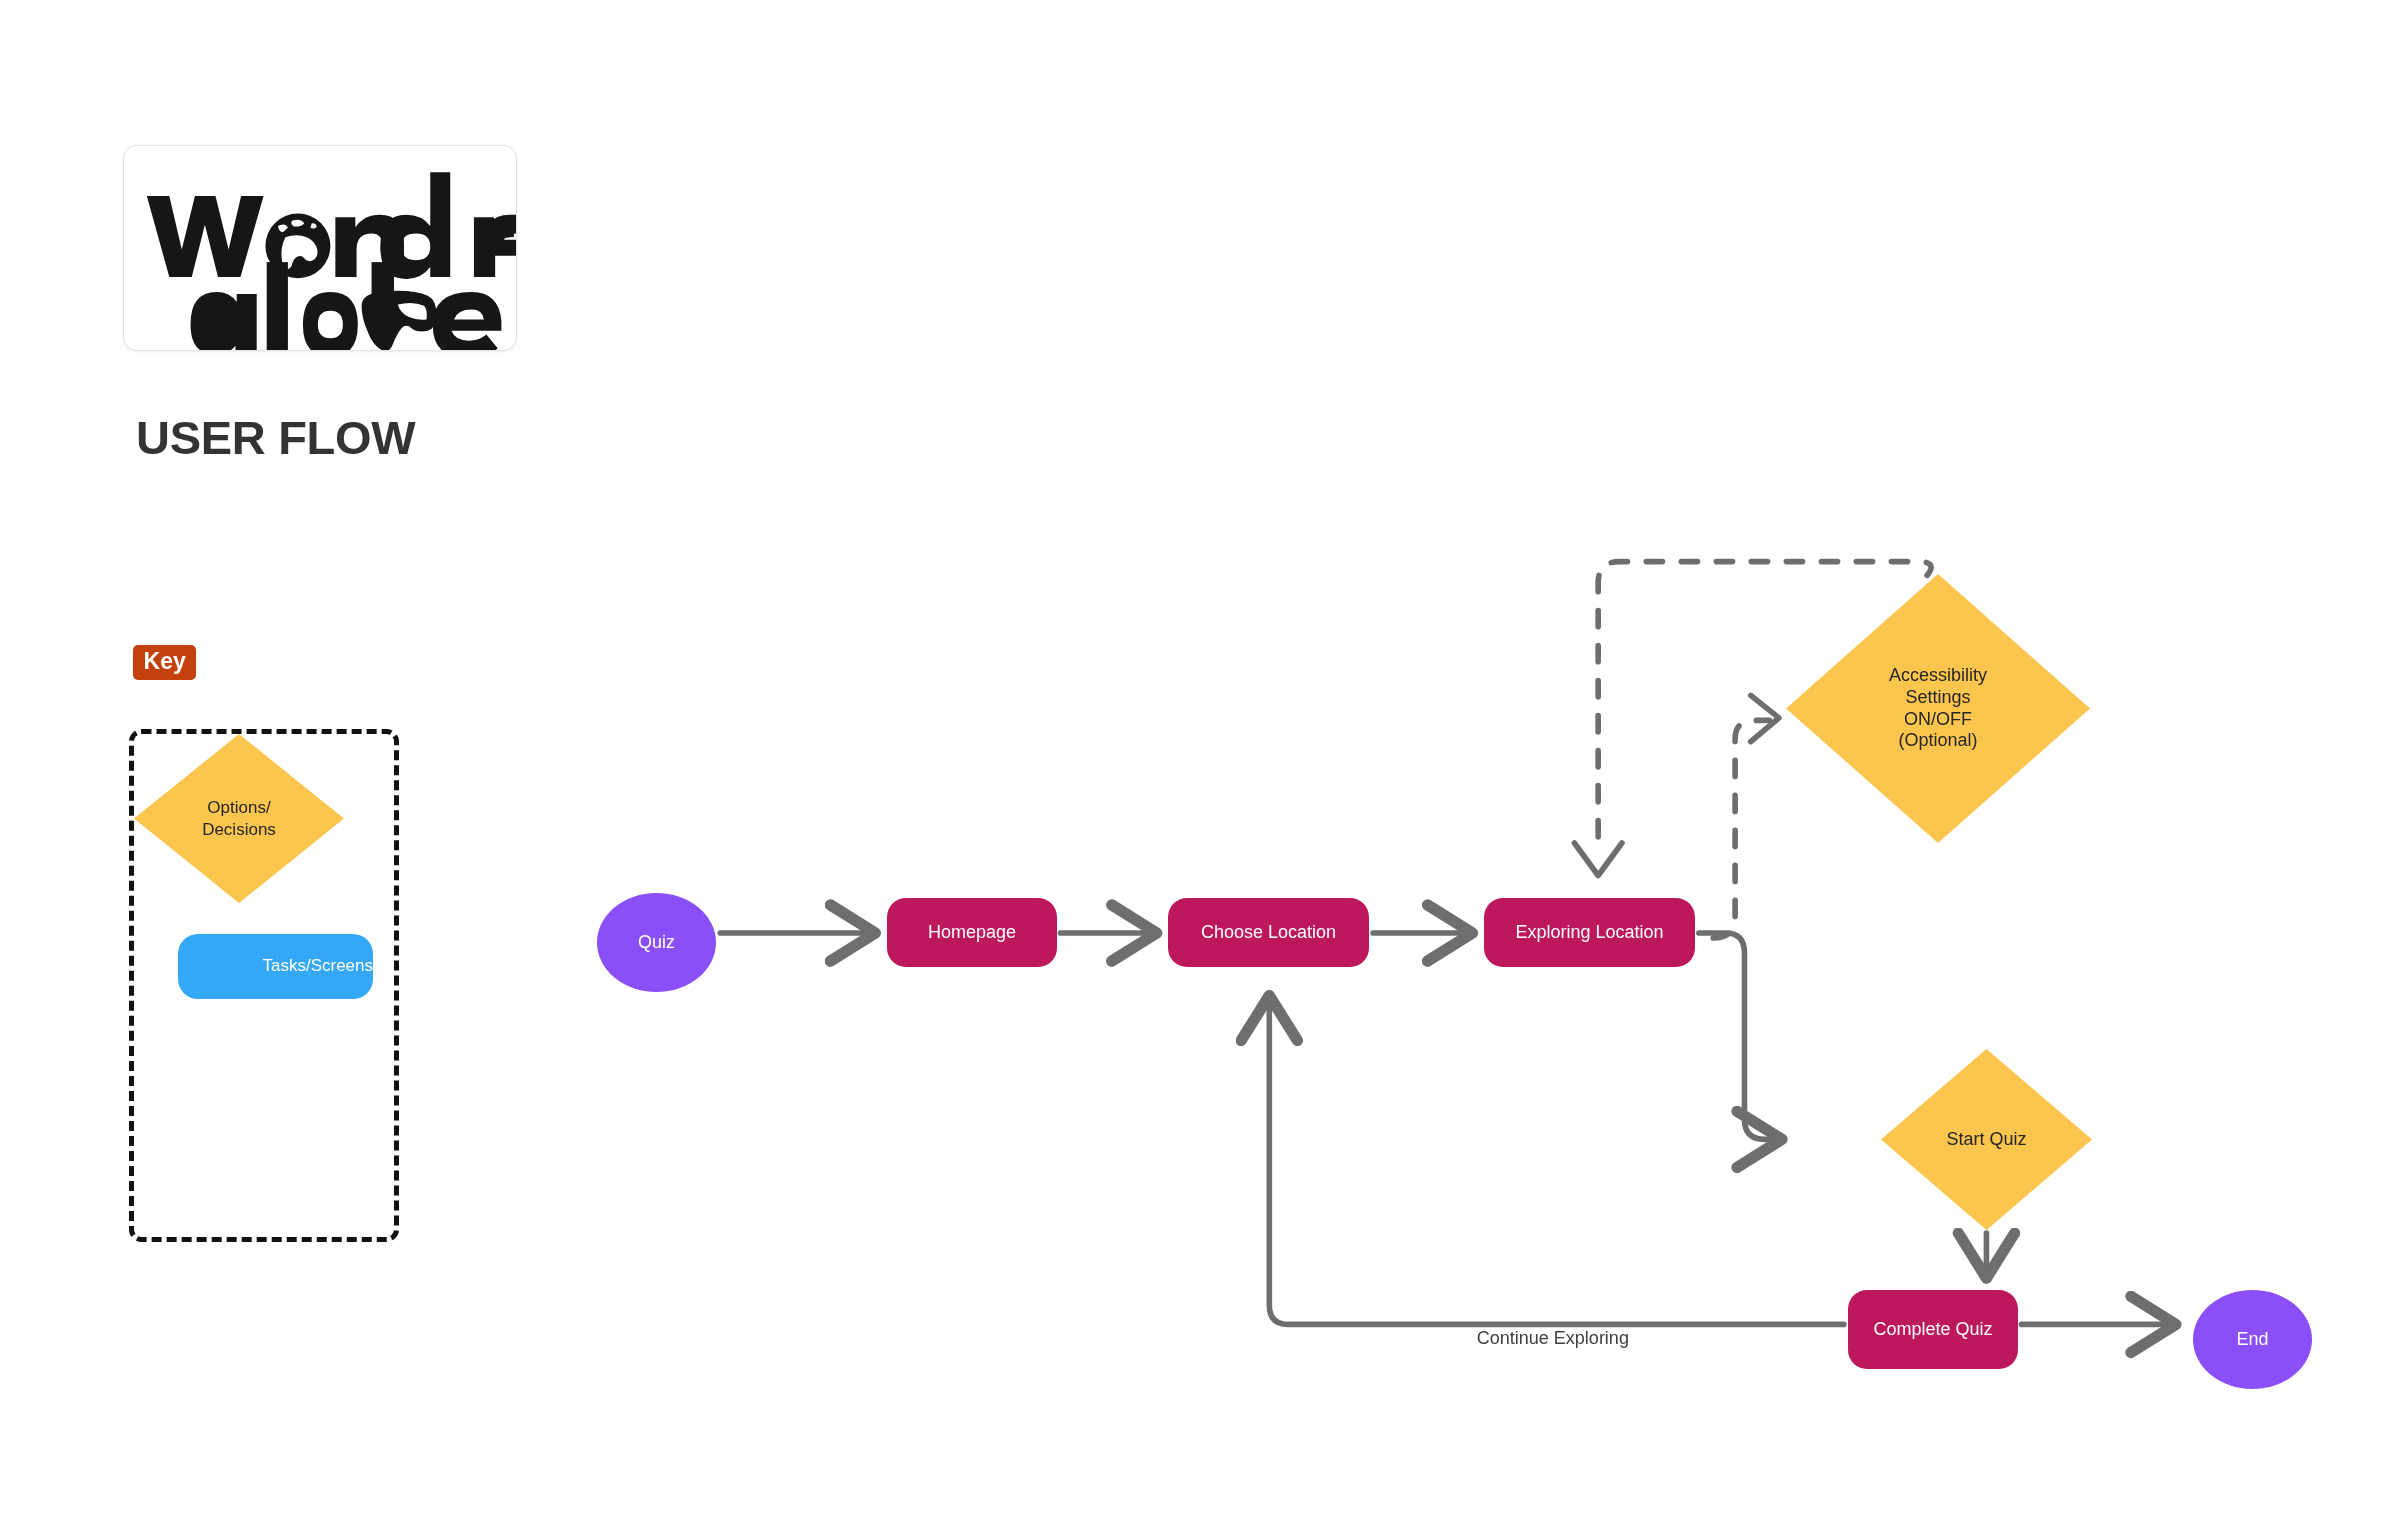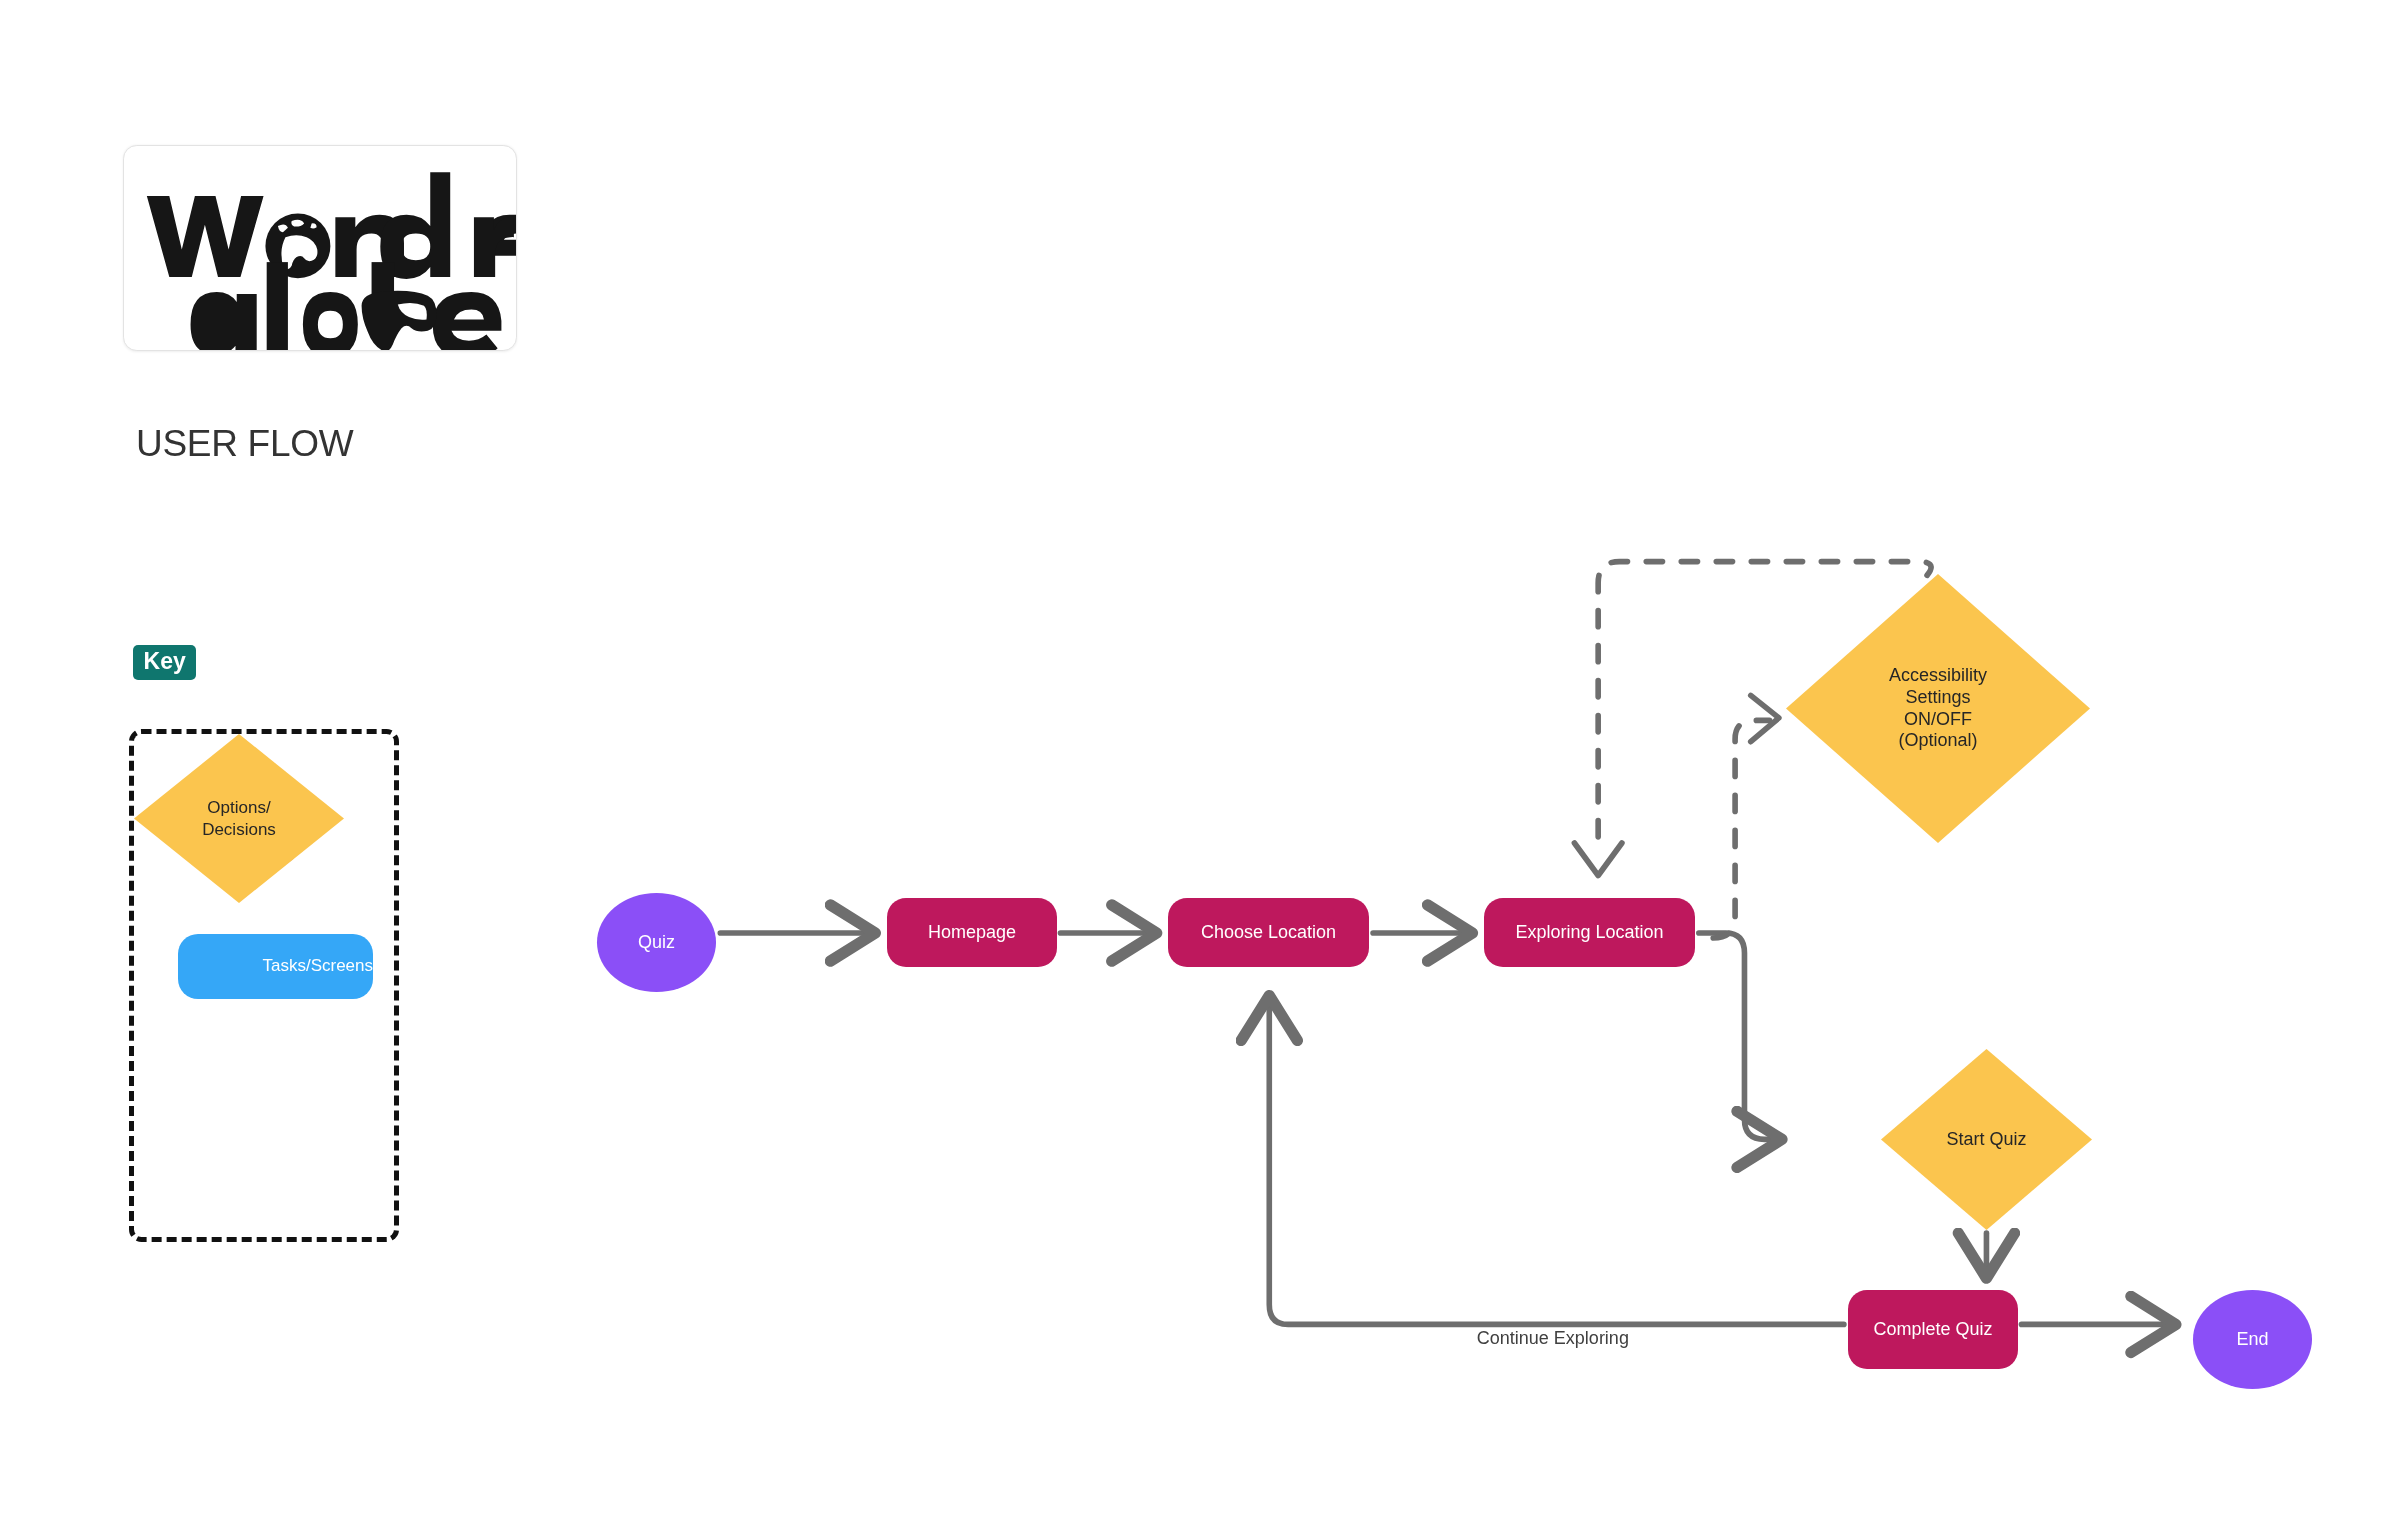--- a/index.html
+++ b/index.html
@@ -28,33 +28,32 @@
     border-radius: 13.8px;
     box-shadow: 0 0.6px 2.5px rgba(0,0,0,0.07);
     overflow: hidden;
   }
   #logo-svg { position: absolute; left: 0; top: 0; width: 394px; height: 206px; }
 
   
   #page-title {
     position: absolute;
     left: 136px; top: 410px;
-    font-size: 37px;
-    font-weight: normal;
+    font-size: 47px;
+    font-weight: bold;
     letter-spacing: -0.3px;
     color: #333333;
     white-space: nowrap;
-    margin-top: 13px;
   }
 
   
   #key-badge {
     position: absolute;
     left: 133px; top: 645px;
-    background: #0f766e;
+    background: #c2410c;
     color: #ffffff;
     font-size: 23px;
     font-weight: bold;
     padding: 4.4px 10.6px 6.3px 10.6px;
     border-radius: 5px;
     line-height: 1.05;
   }
   #key-panel {
     position: absolute;
     left: 129px; top: 729px;

